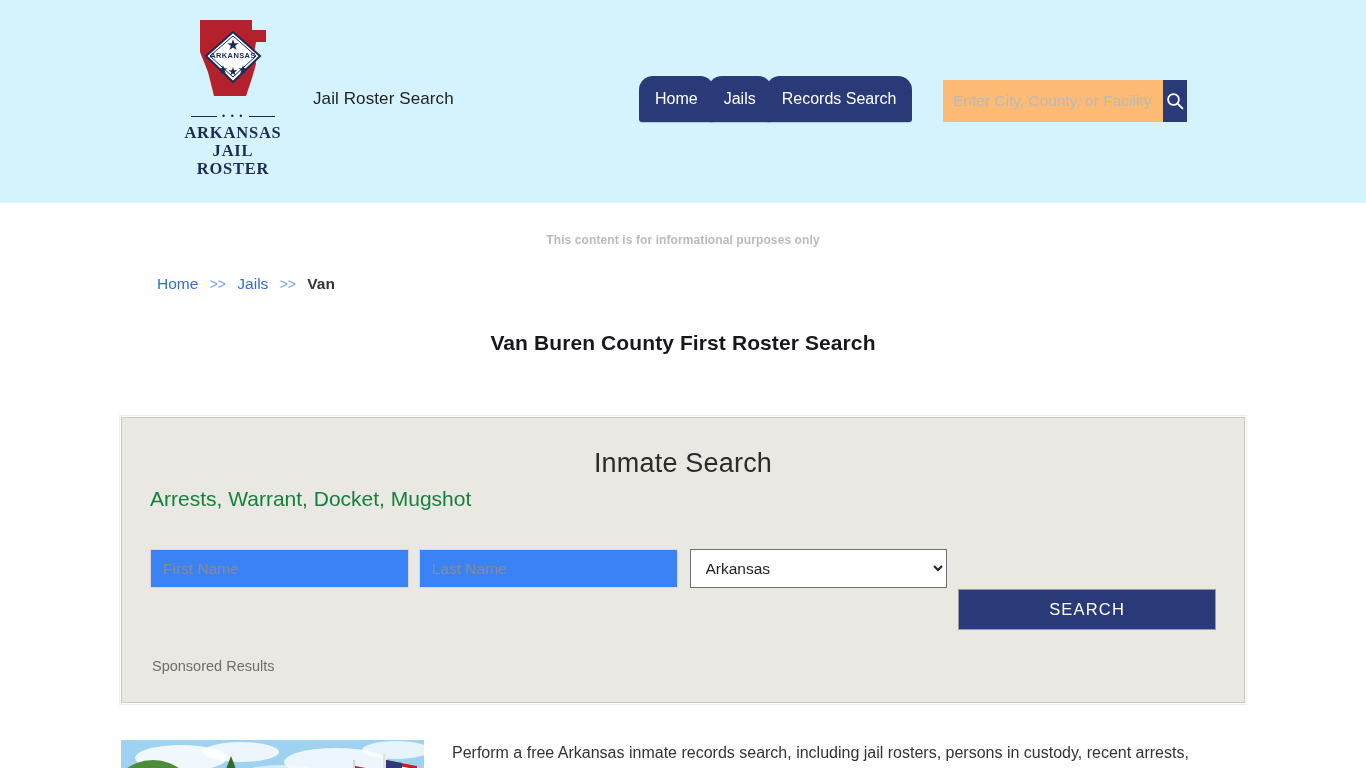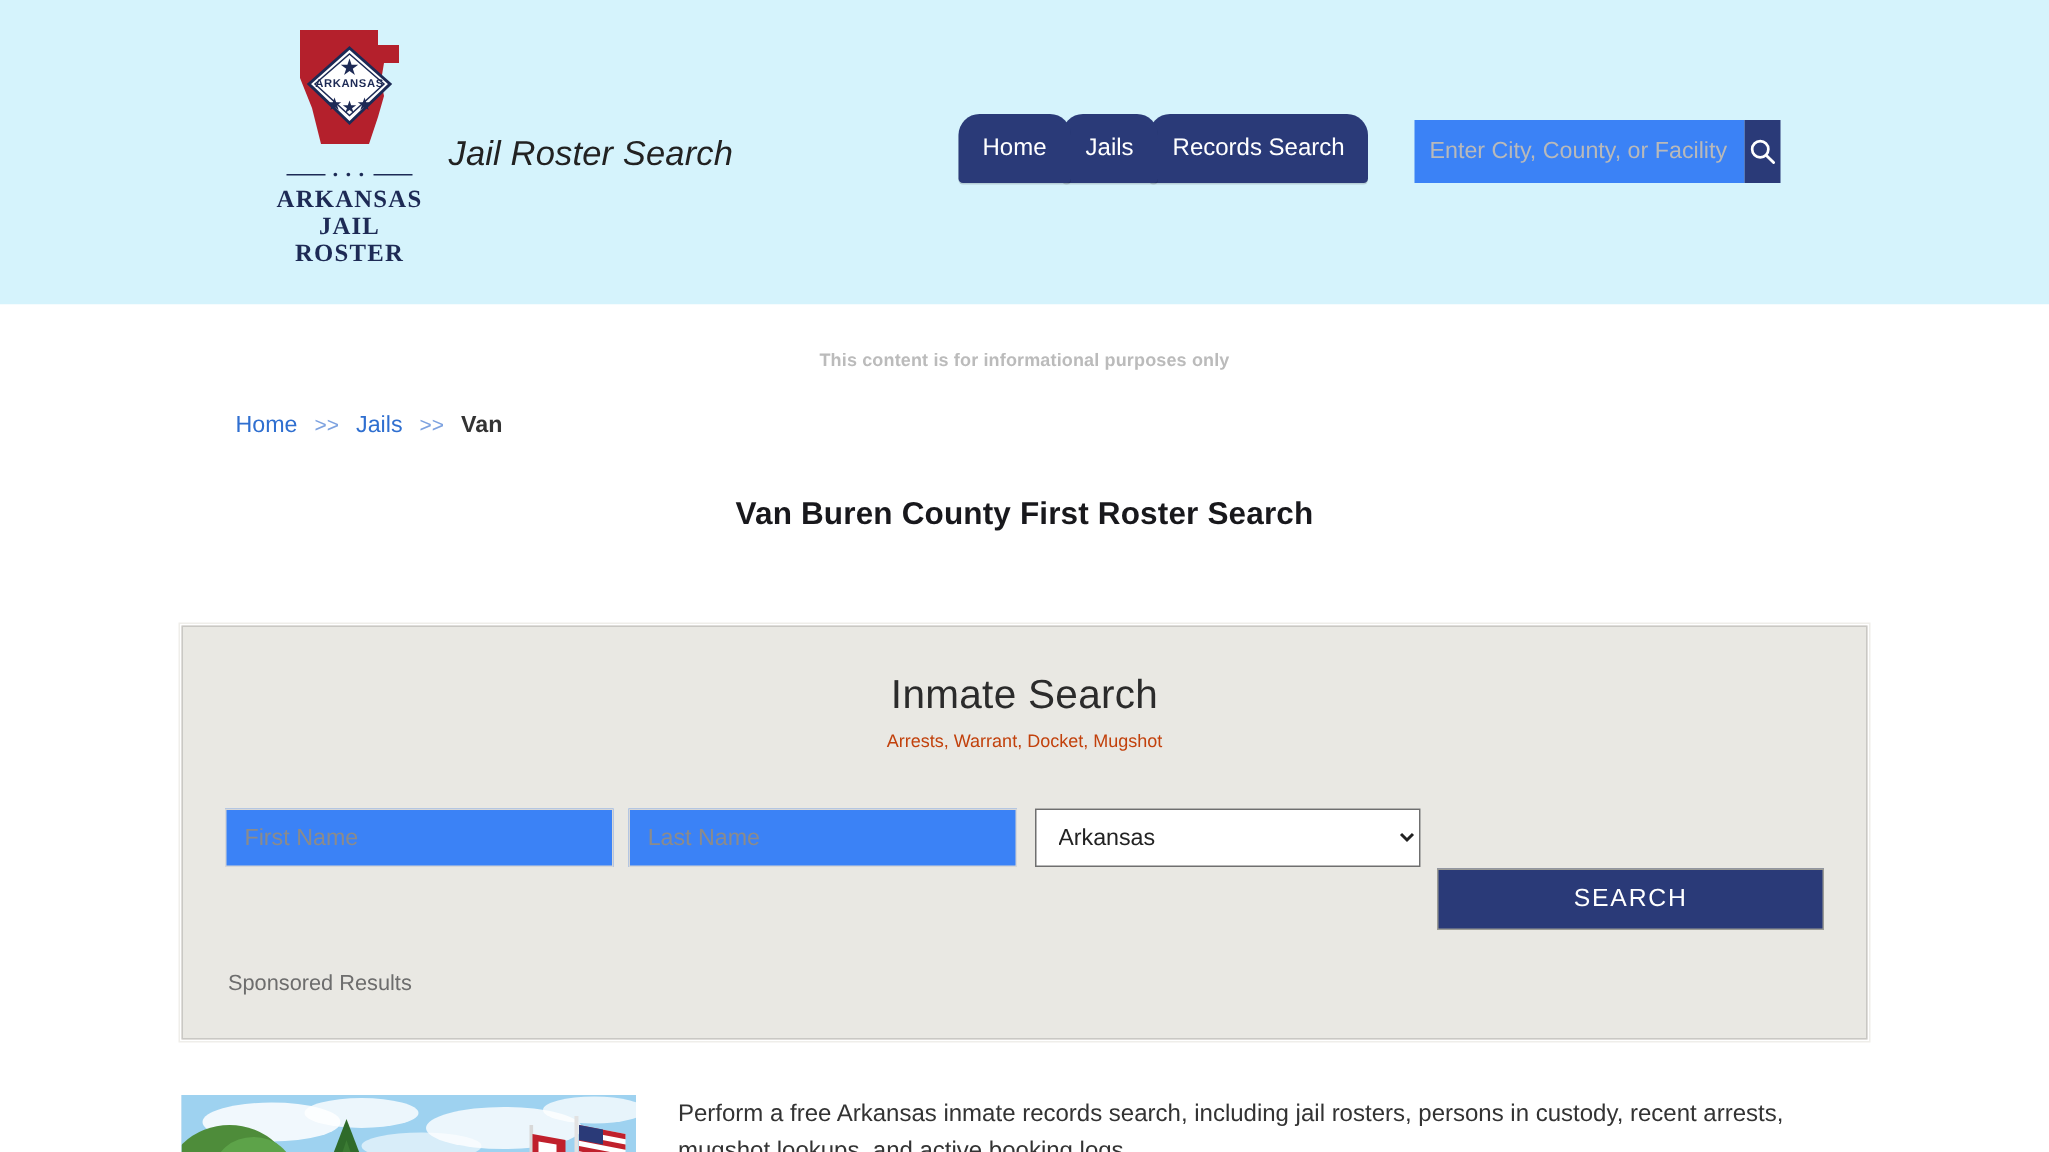--- a/index.html
+++ b/index.html
@@ -69,26 +69,25 @@
     font-family: "Liberation Serif", serif;
     color: #1d2a55;
     font-weight: bold;
     font-size: 16.5px;
     line-height: 18px;
     letter-spacing: 0.8px;
   }
 
   .site-tagline {
     position: absolute;
-    left: 168px;
+    left: 182px;
     top: 89px;
-    font-size: 23px;
+    font-size: 17px;
     color: #222222;
     letter-spacing: 0.1px;
-    font-style: italic;
   }
 
   
   .nav-tabs {
     position: absolute;
     left: 508px;
     top: 76px;
     display: flex;
     align-items: flex-end;
     height: 46px;
@@ -119,21 +118,21 @@
     top: 80px;
     display: flex;
     height: 42px;
     width: 244px;
   }
   .header-search-input {
     flex: 1 1 auto;
     height: 42px;
     border: none;
     outline: none;
-    background: #3b82f6;
+    background: #fdba74;
     padding: 0 10px;
     font-size: 15.5px;
     color: #333;
     font-family: "Liberation Sans", sans-serif;
   }
   .header-search-input::placeholder { color: #b9b9b9; }
   .header-search-btn {
     width: 38px;
     height: 42px;
     background: #2a3a78;
@@ -207,23 +206,22 @@
     padding: 30px 28px 28px 28px;
   }
   .panel-title {
     text-align: center;
     font-size: 27px;
     color: #2b2b2b;
     font-weight: normal;
     letter-spacing: 0.2px;
   }
   .panel-sub {
-    text-align: center;
-    font-size: 12px;
-    color: #c2410c;
+    font-size: 21px;
+    color: #15803d;
     margin-top: 8px;
   }
 
   .form-row {
     display: flex;
     margin-top: 38px;
     align-items: stretch;
   }
   .fld {
     height: 39px;

